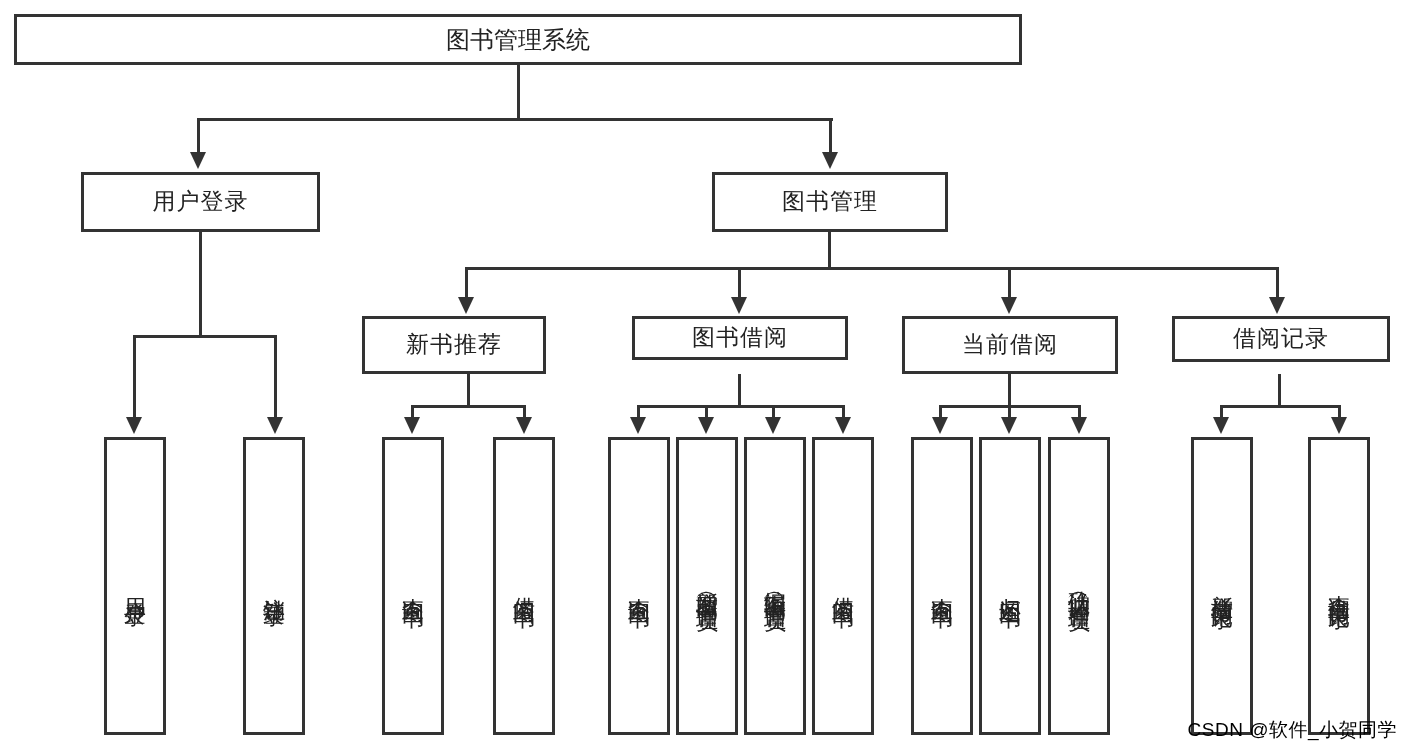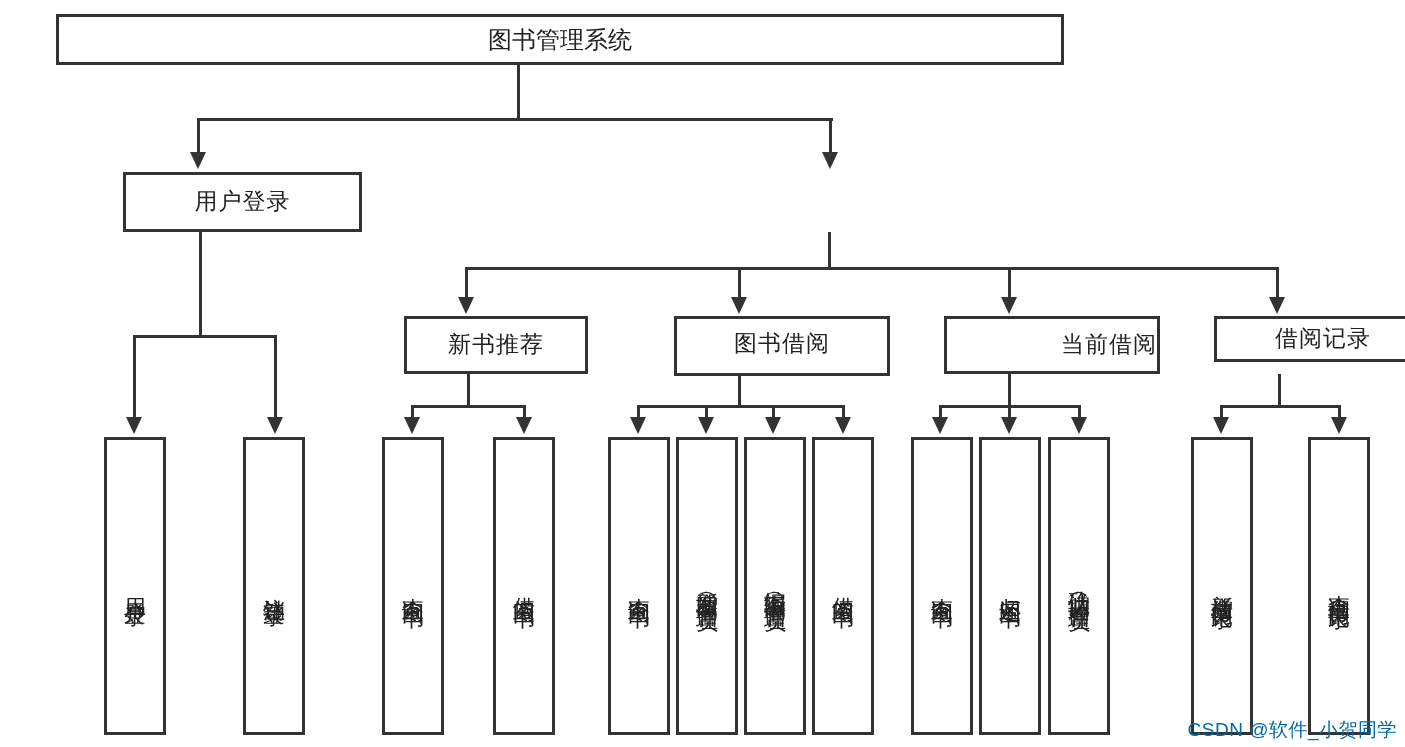--- a/index.html
+++ b/index.html
@@ -19,21 +19,20 @@
   }
   .node {
     position: absolute;
     box-sizing: border-box;
     border: 3px solid #333333;
     background: #ffffff;
     display: flex;
     align-items: center;
     justify-content: center;
     color: #222222;
-    margin-left: 42px;
   }
   .node.horiz {
     font-size: 23px;
     letter-spacing: 1px;
     line-height: 1.2;
   }
   .node.root {
     font-size: 24px;
   }
   .leaf {
@@ -68,21 +67,21 @@
     height: 0;
     border-left: 8px solid transparent;
     border-right: 8px solid transparent;
     border-top: 17px solid #333333;
   }
   #watermark {
     position: absolute;
     right: 8px;
     bottom: 4px;
     font-size: 19px;
-    color: #0369a1;
+    color: #000000;
     letter-spacing: 0.5px;
     white-space: nowrap;
   }
 </style>
 </head>
 <body>
 
 <div id="canvas">
 
   <div class="node root" style="left:14px; top:14px; width:1008px; height:51px;">
@@ -93,20 +92,23 @@
 
   <div class="conn hline" style="left:197px; top:118px; width:636px; height:3px;"></div>
 
   <div class="conn vline" style="left:197px; top:118px; width:3px; height:36px;"></div>
   <div class="arrow" style="left:190px; top:152px;"></div>
   <div class="conn vline" style="left:829px; top:118px; width:3px; height:36px;"></div>
   <div class="arrow" style="left:822px; top:152px;"></div>
 
   <div class="node horiz" style="left:81px; top:172px; width:239px; height:60px;">
     <span>用户登录</span>
+  </div>
+  <div class="node horiz" style="left:712px; top:172px; width:236px; height:60px;">
+    <span>图书管理</span>
   </div>
 
   <div class="conn vline" style="left:199px; top:232px; width:3px; height:106px;"></div>
   <div class="conn hline" style="left:133px; top:335px; width:144px; height:3px;"></div>
   <div class="conn vline" style="left:133px; top:335px; width:3px; height:84px;"></div>
   <div class="arrow" style="left:126px; top:417px;"></div>
   <div class="conn vline" style="left:274px; top:335px; width:3px; height:84px;"></div>
   <div class="arrow" style="left:267px; top:417px;"></div>
 
   <div class="conn vline" style="left:828px; top:232px; width:3px; height:38px;"></div>
@@ -116,24 +118,24 @@
   <div class="conn vline" style="left:738px; top:267px; width:3px; height:32px;"></div>
   <div class="arrow" style="left:731px; top:297px;"></div>
   <div class="conn vline" style="left:1008px; top:267px; width:3px; height:32px;"></div>
   <div class="arrow" style="left:1001px; top:297px;"></div>
   <div class="conn vline" style="left:1276px; top:267px; width:3px; height:32px;"></div>
   <div class="arrow" style="left:1269px; top:297px;"></div>
 
   <div class="node horiz" style="left:362px; top:316px; width:184px; height:58px;">
     <span>新书推荐</span>
   </div>
-  <div class="node horiz" style="left:632px; top:316px; width:216px; height:60px;font-family:Liberation Mono, monospace;">
+  <div class="node horiz" style="left:632px; top:316px; width:216px; height:44px;">
     <span>图书借阅</span>
   </div>
-  <div class="node horiz" style="left:902px; top:316px; width:216px; height:58px;justify-content:flex-end;">
+  <div class="node horiz" style="left:902px; top:316px; width:216px; height:58px;">
     <span>当前借阅</span>
   </div>
   <div class="node horiz" style="left:1172px; top:316px; width:218px; height:46px;">
     <span>借阅记录</span>
   </div>
 
   <div class="conn vline" style="left:467px; top:374px; width:3px; height:34px;"></div>
   <div class="conn hline" style="left:411px; top:405px; width:115px; height:3px;"></div>
   <div class="conn vline" style="left:411px; top:405px; width:3px; height:14px;"></div>
   <div class="arrow" style="left:404px; top:417px;"></div>

